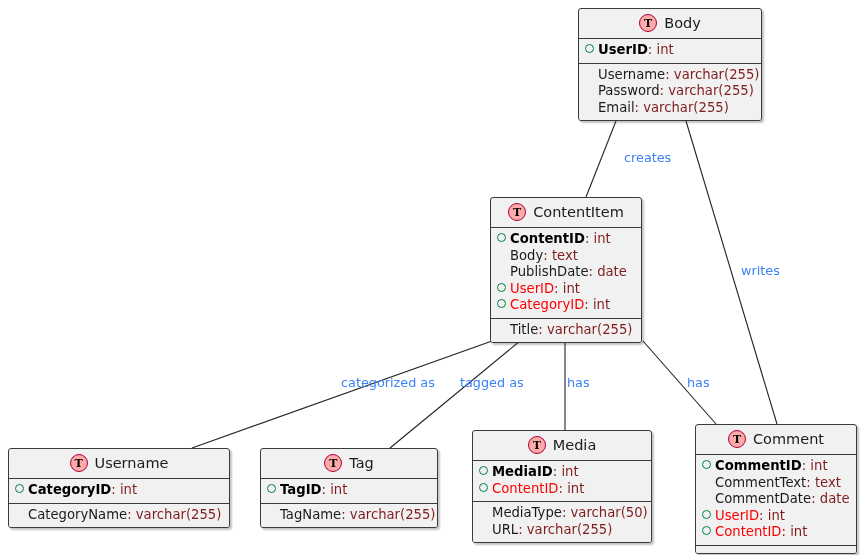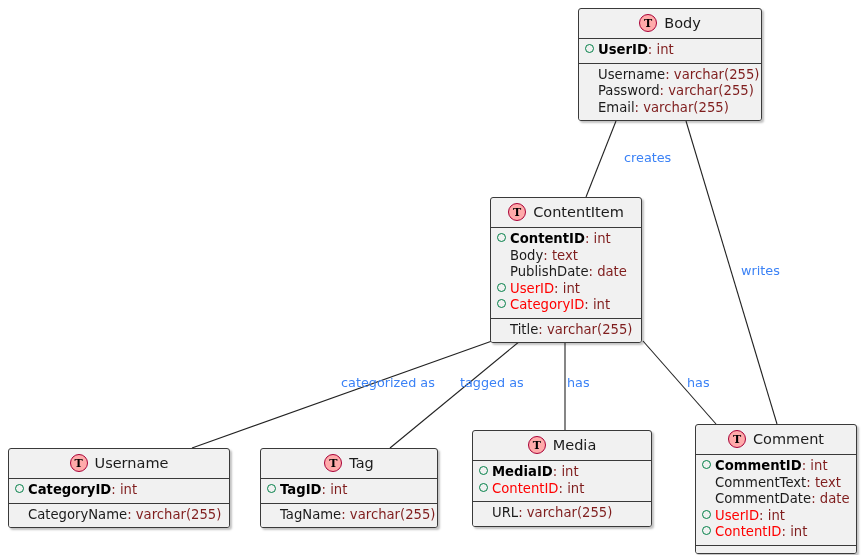--- a/index.html
+++ b/index.html
@@ -260,20 +260,25 @@
         </div>
         <div class="attr">
           <span class="dot"></span>
           <span class="aname fk">ContentID</span>
           <span class="atype">: int</span>
         </div>
       </div>
       <div class="sect">
         <div class="attr">
           <span class="dot blank"></span>
+          <span class="aname plain">MediaType</span>
+          <span class="atype">: varchar(50)</span>
+        </div>
+        <div class="attr">
+          <span class="dot blank"></span>
           <span class="aname plain">URL</span>
           <span class="atype">: varchar(255)</span>
         </div>
       </div>
     </div>
     <div class="entity" style="left: 695px; top: 424px; width: 162px;">
       <div class="ent-title">
         <span class="tcircle">
           <span>T</span>
         </span>

